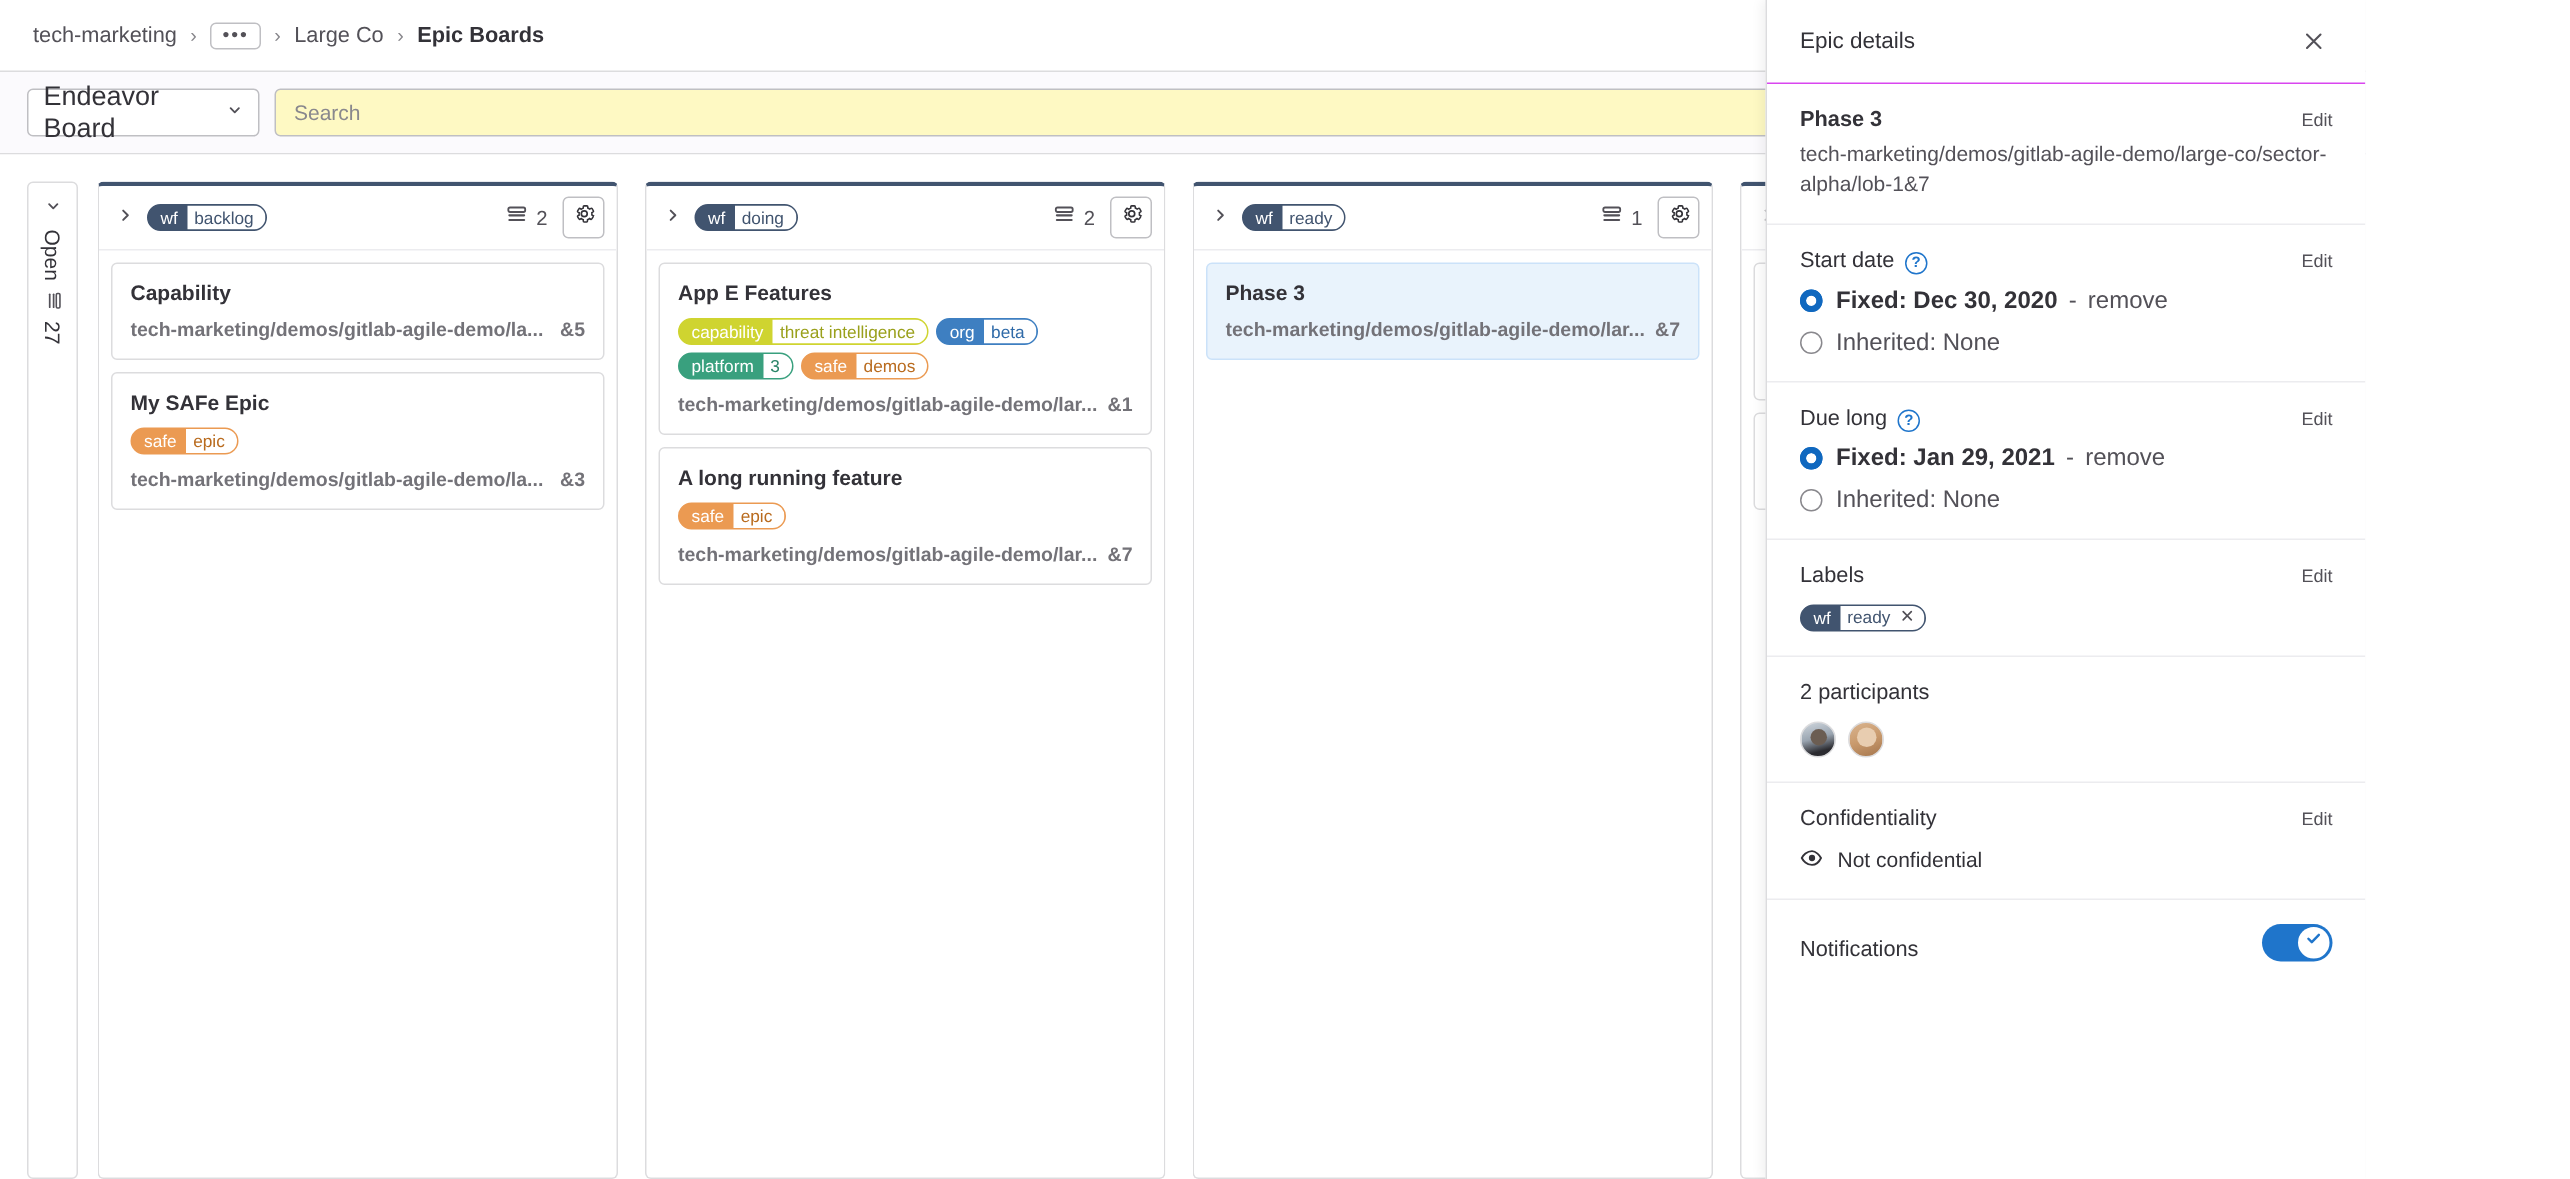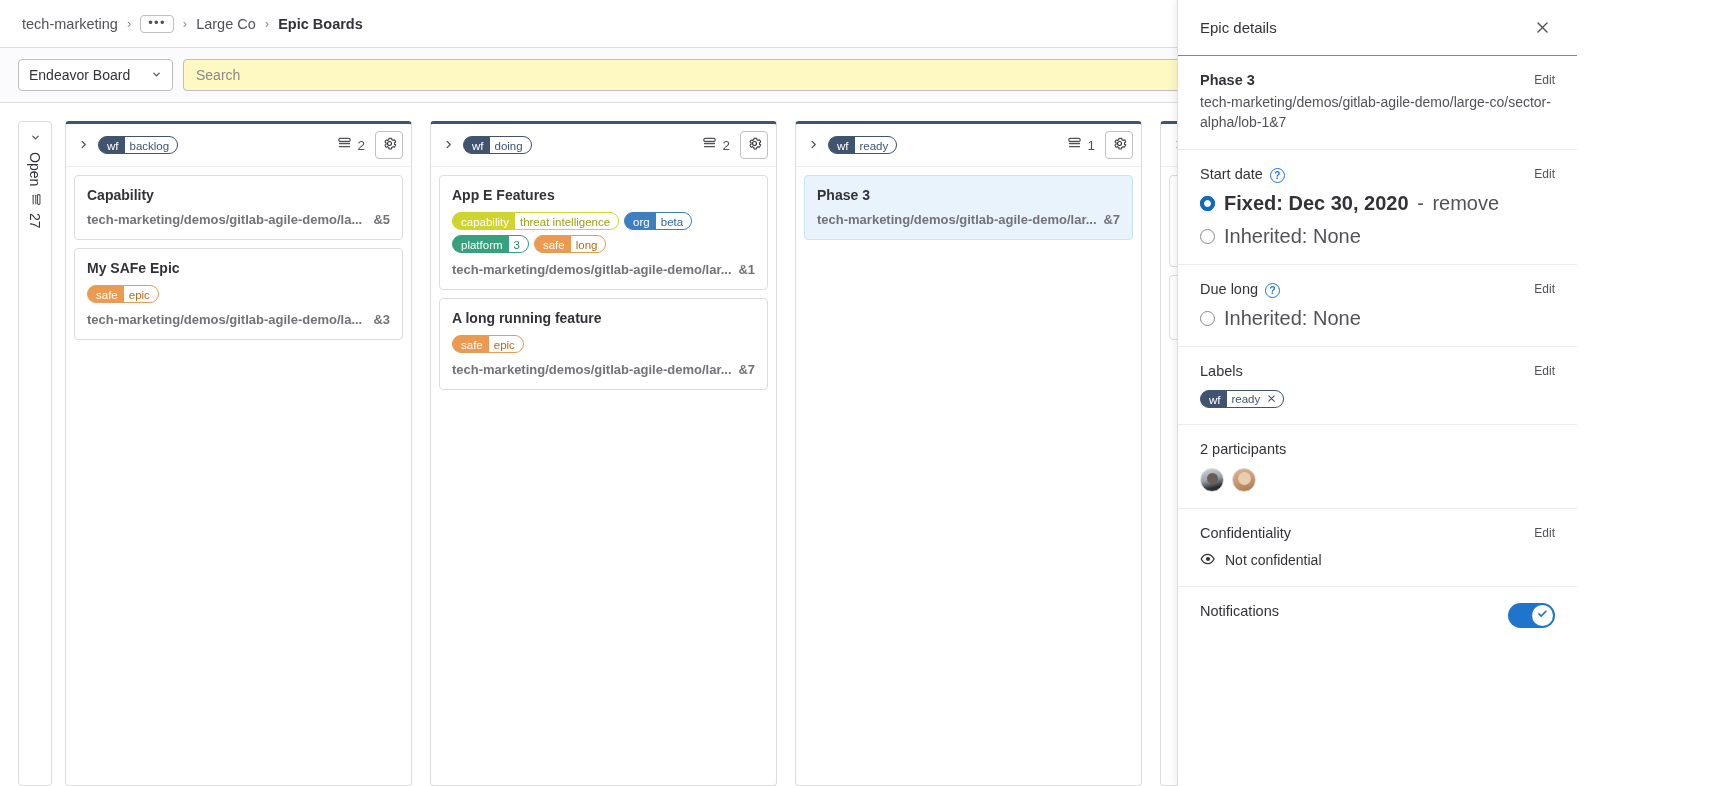--- a/index.html
+++ b/index.html
@@ -32,21 +32,21 @@
   
   .filter-bar {
     position: absolute; top: 48px; left: 0; right: 0; height: 55px;
     background: #fbfafd; border-bottom: 1px solid #dcdcde;
     display: flex; align-items: center; padding: 0 18px;
   }
   .board-select {
     display: flex; align-items: center; justify-content: space-between;
     width: 155px; height: 32px; padding: 0 10px;
     background: #fff; border: 1px solid #bfbfc3; border-radius: 4px;
-    font-size: 14px; color: #333238; cursor: pointer;
+    font-size: 18px; color: #333238; cursor: pointer;
   }
   .chev { font-size: 10px; color: #535158; }
   .search-box {
     flex: 1; height: 32px; margin-left: 10px;
     background: #fef9c3; border: 1px solid #bfbfc3; border-radius: 4px;
     display: flex; align-items: center; padding: 0 12px;
     font-size: 14px; color: #89888d;
   }
 
   
@@ -136,21 +136,21 @@
   .edit-link { margin-left: auto; font-size: 12px; color: #535158; cursor: pointer; }
   .epic-path { font-size: 14px; color: #535158; margin-top: 4px; line-height: 1.45; word-break: break-all; }
 
   .help-icon {
     display: inline-flex; align-items: center; justify-content: center;
     width: 15px; height: 15px; border-radius: 50%;
     border: 1.4px solid #1f75cb; color: #1f75cb;
     font-size: 10px; font-weight: bold; margin-left: 7px;
     position: relative; top: 2px; cursor: pointer;
   }
-  .radio-row { display: flex; align-items: center; margin-top: 10px; font-size: 20px; }
+  .radio-row { display: flex; align-items: center; margin-top: 10px; font-size: 16px; }
   .radio {
     width: 15px; height: 15px; border-radius: 50%;
     border: 1.5px solid #89888d; background: #fff;
     margin-right: 9px; flex: none; position: relative;
   }
   .radio.on { border-color: #1068bf; border-width: 4px; background: #fff; }
   .radio.on:after {
     content: ""; position: absolute; inset: -4px;
     border: 4px solid #1068bf; border-radius: 50%;
   }
@@ -173,21 +173,21 @@
     border-radius: 50%; background: #6b5d52;
   }
   .avatar.a2 { background: linear-gradient(160deg,#d9b48f 0%,#c99a6d 50%,#a5764d 100%); }
   .avatar.a2:after {
     content: ""; position: absolute; left: 5px; top: 3px; width: 13px; height: 13px;
     border-radius: 50%; background: #e8cdb0;
   }
 
   .conf-row { display: flex; align-items: center; gap: 9px; margin-top: 10px; font-size: 14px; color: #333238; }
 
-  .notif-section { padding: 16px 22px; display: flex; align-items: flex-start; }
+  .notif-section { padding: 16px 22px; display: flex; align-items: flex-end; }
   .toggle {
     margin-left: auto; width: 47px; height: 25px; border-radius: 13px;
     background: #1f75cb; position: relative; cursor: pointer;
   }
   .toggle .knob {
     position: absolute; right: 2px; top: 2px; width: 21px; height: 21px;
     border-radius: 50%; background: #fff;
     display: flex; align-items: center; justify-content: center;
   }
 </style>
@@ -340,21 +340,21 @@
             <span class="slabel" style="background:#3e7fc1;border-color:#3e7fc1">
               <span class="k">org</span>
               <span class="v" style="color:#2f6aa8">beta</span>
             </span>
             <span class="slabel" style="background:#39a07e;border-color:#39a07e">
               <span class="k">platform</span>
               <span class="v" style="color:#2a8568">3</span>
             </span>
             <span class="slabel" style="background:#eb9a52;border-color:#eb9a52">
               <span class="k">safe</span>
-              <span class="v" style="color:#b96b1e">long</span>
+              <span class="v" style="color:#b96b1e">demos</span>
             </span>
           </div>
           <div class="card-foot">
             <span class="card-path">tech-marketing/demos/gitlab-agile-demo/lar...</span>
             <span class="card-ref">&amp;1</span>
           </div>
         </div>
         <div class="card">
           <div class="card-title">A long running feature</div>
           <div class="card-labels">
@@ -483,20 +483,29 @@
         <span class="radio"></span>
         <span class="radio-text muted">Inherited: None</span>
       </div>
     </div>
 
     <div class="section">
       <div class="section-head">
         <span class="section-label">Due long</span>
         <span class="help-icon">?</span>
         <span class="edit-link">Edit</span>
+      </div>
+      <div class="radio-row">
+        <span class="radio on"></span>
+        <span class="radio-text fixed">
+          <span>Fixed:</span>
+          <span>Jan 29, 2021</span>
+          <span class="remove-link">-</span>
+          <span class="remove-link">remove</span>
+        </span>
       </div>
       <div class="radio-row">
         <span class="radio"></span>
         <span class="radio-text muted">Inherited: None</span>
       </div>
     </div>
 
     <div class="section">
       <div class="section-head">
         <span class="section-label">Labels</span>

